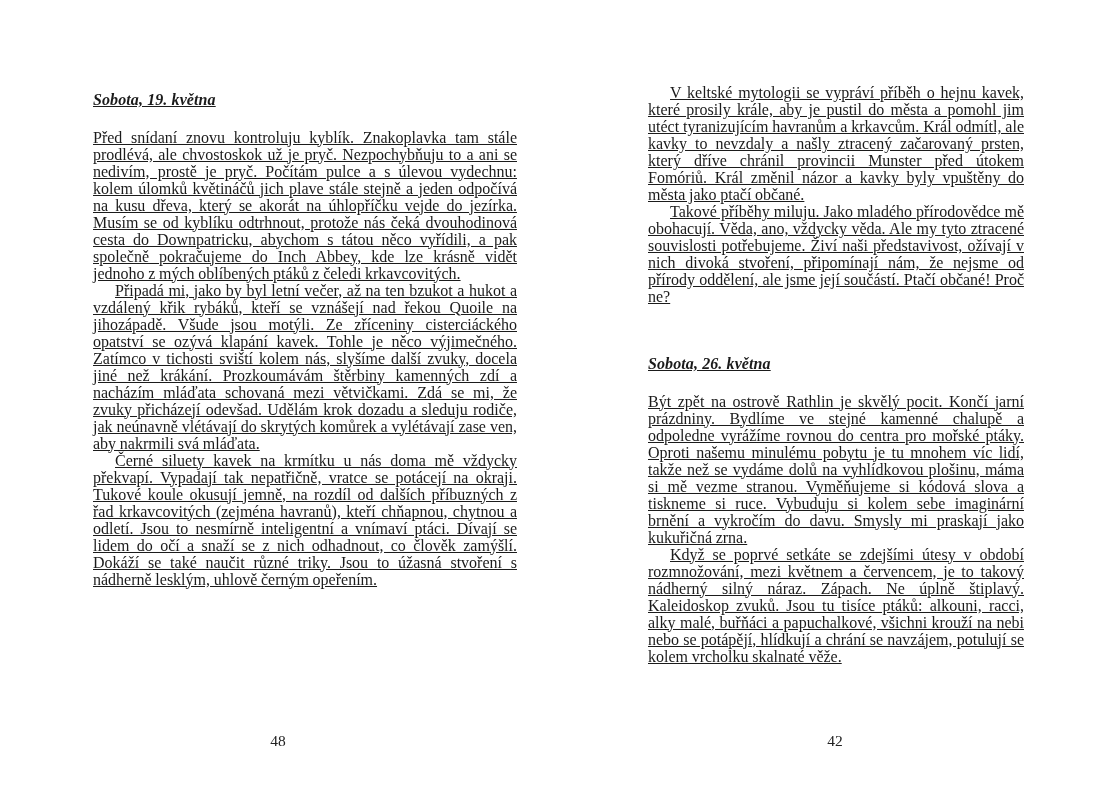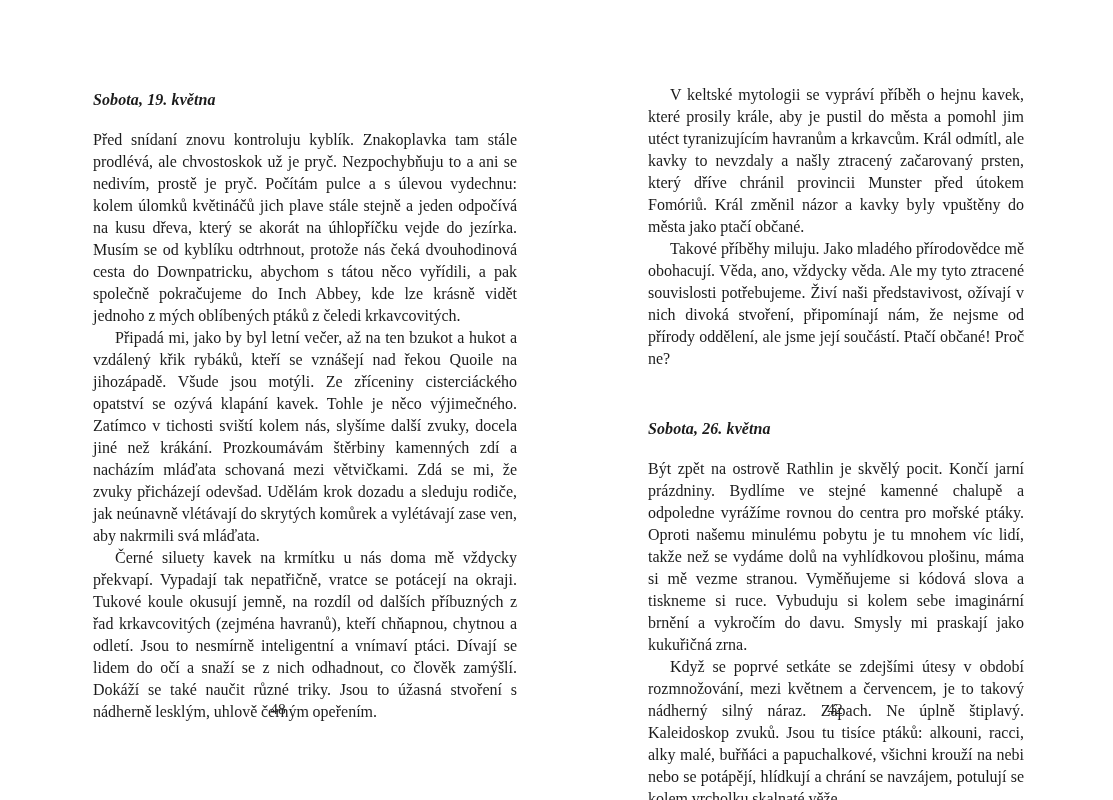--- a/index.html
+++ b/index.html
@@ -12,20 +12,21 @@
     font-family: "Liberation Serif", "DejaVu Serif", serif;
     color: #1b1b1b;
   }
   .spread {
     position: absolute;
     inset: 0;
     background: #ffffff;
   }
   .page {
     position: absolute;
+    text-decoration: underline;
   }
   .page-left {
     left: 93px;
     top: 90px;
     width: 424px;
   }
   .page-right {
     left: 648px;
     top: 84px;
     width: 376px;
@@ -36,30 +37,30 @@
     font-weight: bold;
     font-style: italic;
     margin-bottom: 19px;
     letter-spacing: 0.1px;
   }
   .date-heading.mid {
     margin-top: 49px;
   }
   .para {
     font-size: 16px;
-    line-height: 22px;
+    line-height: 17px;
     text-align: justify;
     hyphens: auto;
     -webkit-hyphens: auto;
     word-spacing: -0.3px;
   }
   .para.indent { text-indent: 22px; }
   .page-number {
     position: absolute;
-    top: 700px;
+    top: 732px;
     width: 556px;
     text-align: center;
     font-size: 15.5px;
     color: #222;
   }
   .page-number.left-no { left: 0; }
   .page-number.right-no { left: 557px; }
 </style>
 </head>
 <body>

